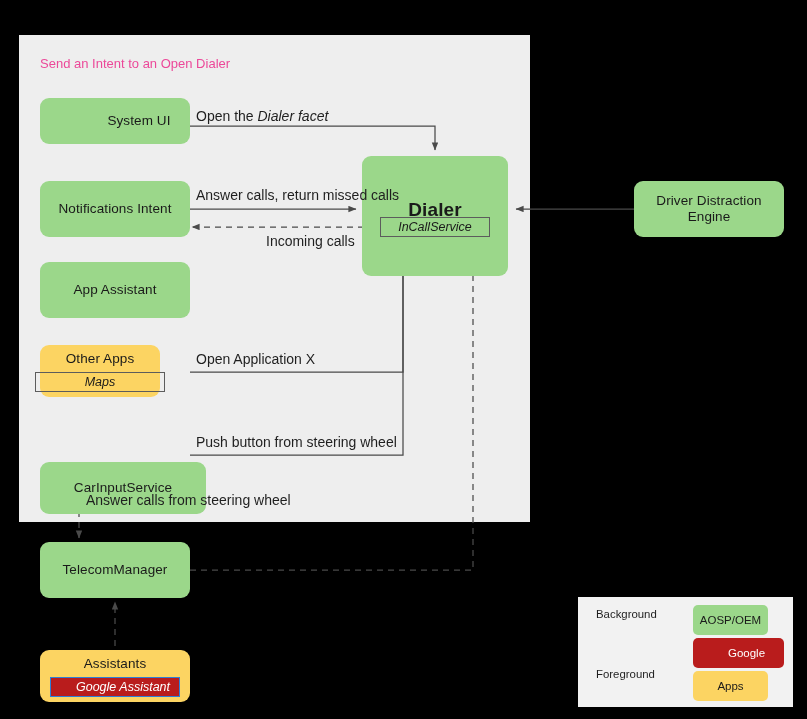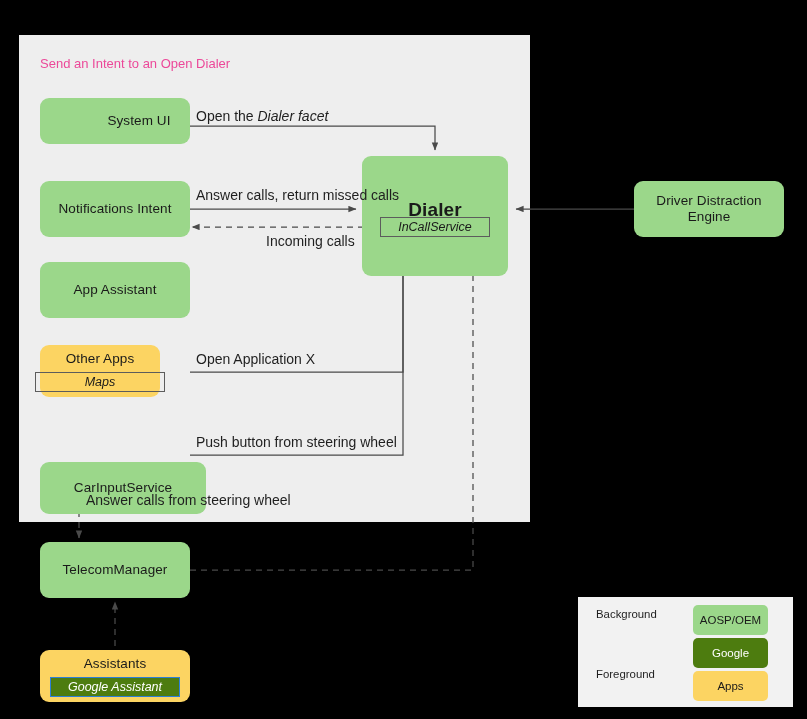--- a/index.html
+++ b/index.html
@@ -14,21 +14,21 @@
   #main-panel{left:19px;top:35px;width:511px;height:487px;}
   #legend-panel{left:578px;top:597px;width:215px;height:110px;background:#F2F2F2;}
 
   
   .node{position:absolute;border-radius:9px;box-sizing:border-box;
         display:flex;flex-direction:column;align-items:center;
         justify-content:center;text-align:center;color:#1a1a1a;}
   .node .ttl{font-size:13.5px;line-height:1.2;letter-spacing:.1px;}
   .green{background:#9BD78A;}
   .yellow{background:#FCD462;}
-  .blue {background:#4d7c0f;}
+  .blue {background:#b91c1c;padding-left:16px;}
 
   #n-dialer{left:362px;top:156px;width:146px;height:120px;}
   #n-dialer .ttl{font-size:19px;font-weight:bold;}
 
   .subbox{box-sizing:border-box;border:1px solid #5c5c5c;border-radius:0;
           font-style:italic;font-size:12.5px;line-height:1;
           display:flex;align-items:center;justify-content:center;}
 
   
   #wires{position:absolute;left:0;top:0;width:807px;height:719px;

